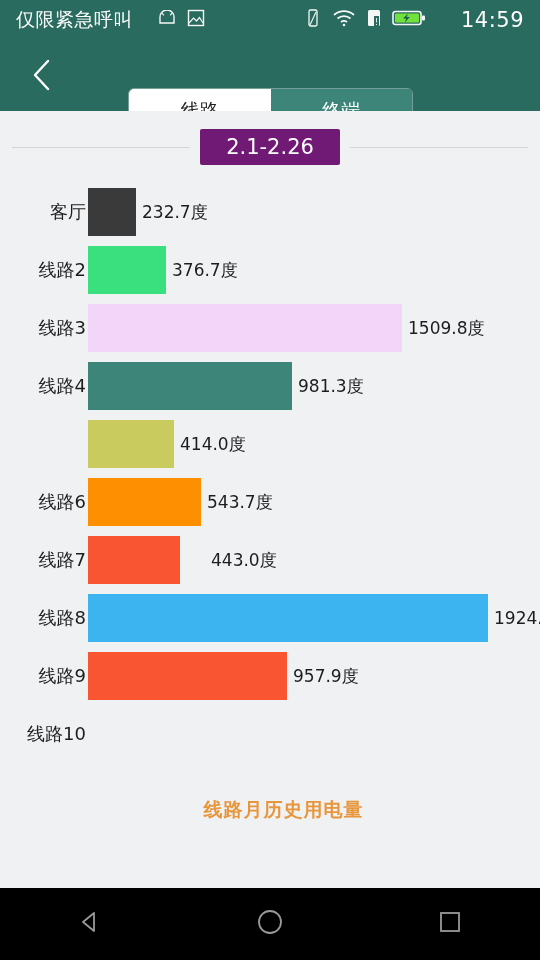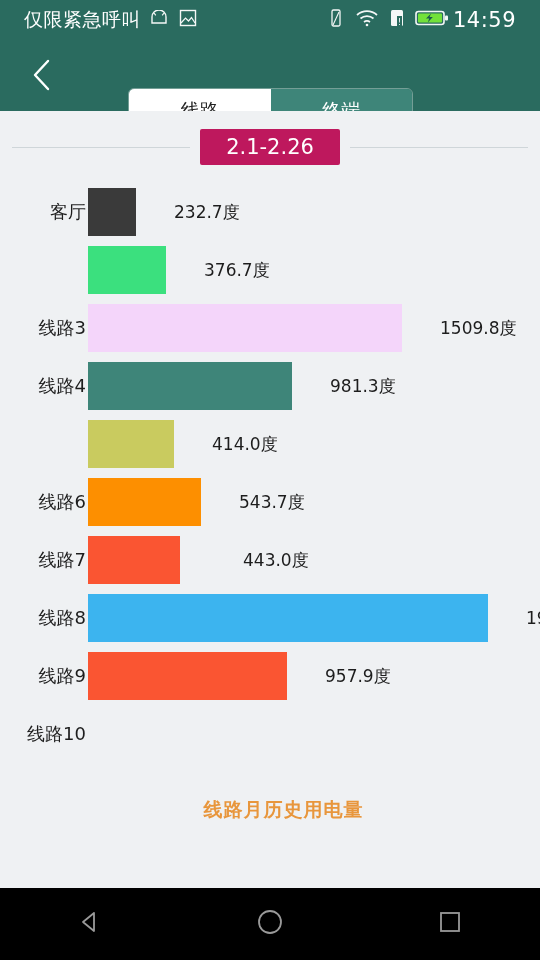--- a/index.html
+++ b/index.html
@@ -8,27 +8,27 @@
     background:#eff1f3;
     font-family:"DejaVu Sans","Liberation Sans",sans-serif;
     overflow:hidden;
   }
   #app { position:relative; width:540px; height:960px; }
 
   
   .statusbar {
     position:absolute; top:0; left:0; width:540px; height:40px;
     background:#2a6b5f; color:#ffffff;
-    display:flex; align-items:center; padding:0 24px;
+    display:flex; align-items:center; padding:0 16px;gap:16px;
   }
   .sb-carrier { font-size:19px; letter-spacing:.5px; white-space:nowrap; }
   .sb-left-icons { display:flex; align-items:center; gap:10px; margin-left:8px; }
   .sb-spacer { flex:1 1 auto; }
   .sb-right { display:flex; align-items:center; gap:10px; }
-  .sb-clock { font-size:21px; margin-left:4px; letter-spacing:.5px; }
+  .sb-clock { font-size:21px; margin-left:19px; letter-spacing:.5px; }
   .ic { display:inline-block; opacity:.95; }
 
   
   .header {
     position:absolute; top:40px; left:0; width:540px; height:71px;
     background:#2a6b5f;
   }
   .back-btn {
     position:absolute; left:22px; top:18px;
     width:40px; height:38px;
@@ -55,21 +55,21 @@
     background:#eff1f3;
   }
 
   .date-row {
     position:absolute; top:14px; left:0; width:540px; height:44px;
     display:flex; align-items:center; justify-content:center; gap:10px;
     padding:0 12px;
   }
   .date-line { flex:1 1 auto; height:1px; background:#cfd6d9; }
   .date-badge {
-    background:#be185d; color:#ffffff;
+    background:#701a75; color:#ffffff;
     font-size:21px; padding:6px 26px;
     border-radius:2px; white-space:nowrap;
     cursor:pointer;
   }
 
   
   .chart {
     position:absolute; top:72px; left:16px; width:540px; height:580px;
   }
   .row {
@@ -85,21 +85,20 @@
     right:0;
   }
   .bar {
     position:absolute; left:0; top:0; height:48px;
   }
   .bar-value {
     position:absolute; top:0; height:48px;
     display:flex; align-items:center;
     font-size:17px; color:#1d1d1d; white-space:nowrap;
     padding-left:6px;
-    margin-left:32px;
   }
 
   .chart-title {
     position:absolute; top:686px; left:0; width:540px;
     text-align:center;
     font-size:19px; font-weight:bold; color:#e8963c;
     letter-spacing:1px;
     padding-left:27px;
   }
 
@@ -196,20 +195,21 @@
 
     <div class="chart" id="chart">
         <div class="row">
           <div class="row-label">客厅</div>
           <div class="bar-area">
             <div class="bar" style="width: 48px; background: rgb(58, 58, 58);"></div>
             <div class="bar-value" style="left: 48px;">232.7度</div>
           </div>
         </div>
         <div class="row">
+          <div class="row-label">线路2</div>
           <div class="bar-area">
             <div class="bar" style="width: 78px; background: rgb(59, 224, 126);"></div>
             <div class="bar-value" style="left: 78px;">376.7度</div>
           </div>
         </div>
         <div class="row">
           <div class="row-label">线路3</div>
           <div class="bar-area">
             <div class="bar" style="width: 314px; background: rgb(244, 213, 250);"></div>
             <div class="bar-value" style="left: 314px;">1509.8度</div>

